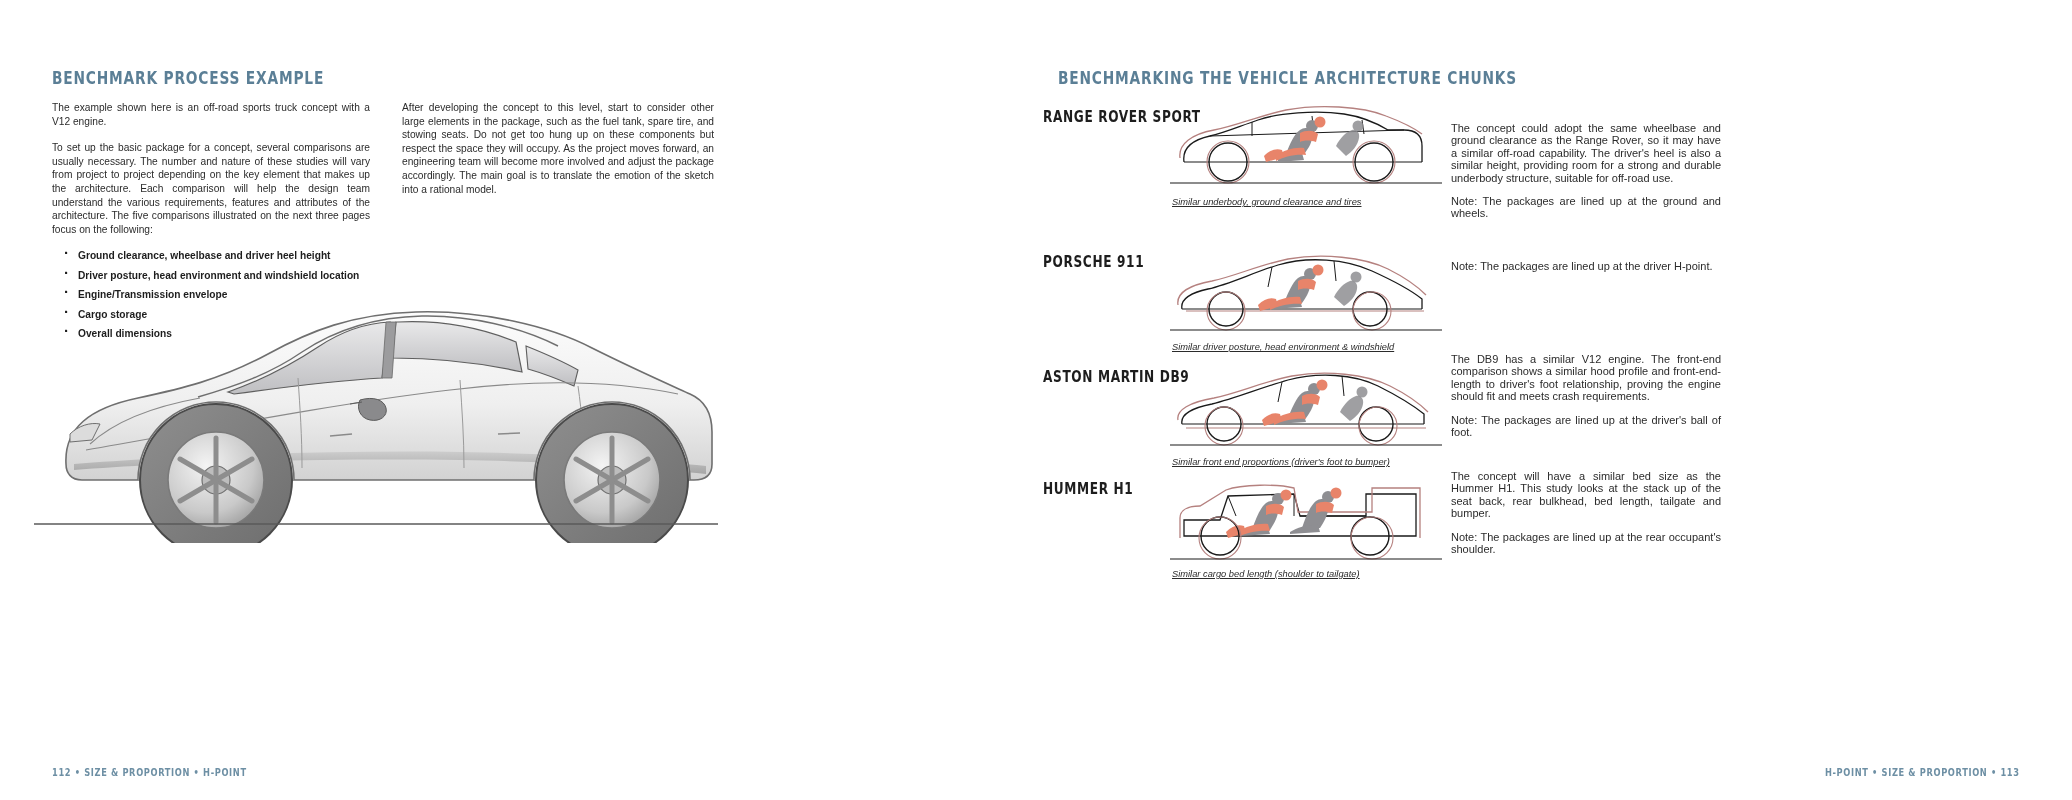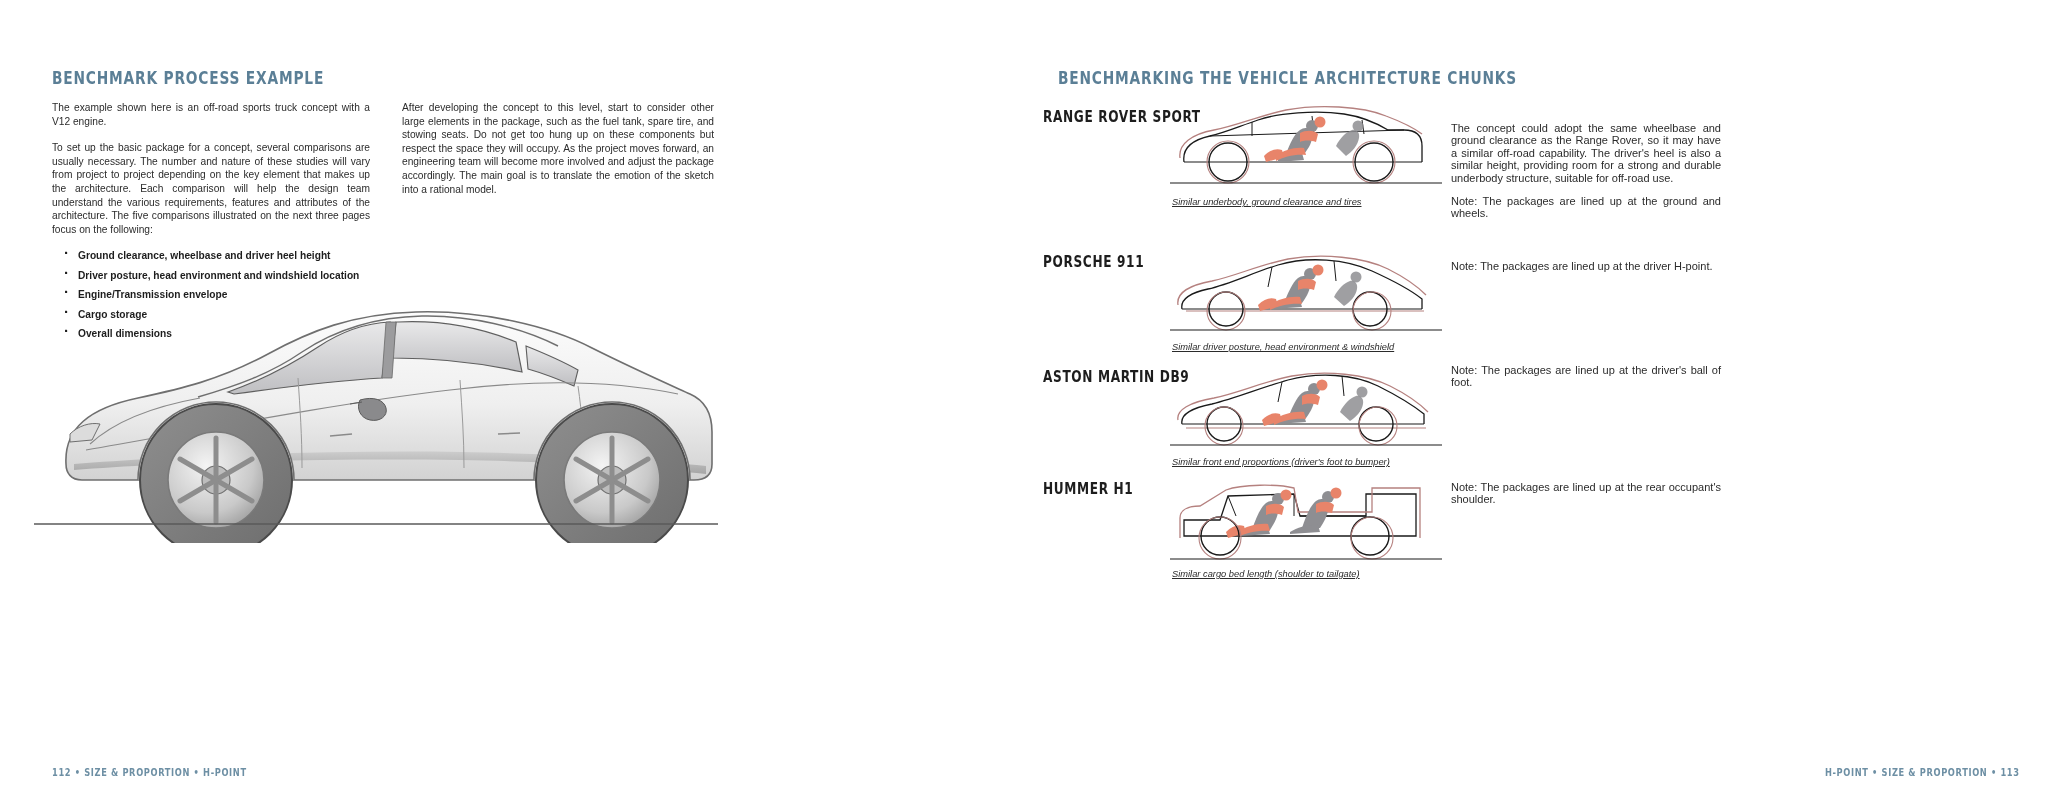--- a/index.html
+++ b/index.html
@@ -366,20 +366,21 @@
           </g>
           <circle cx="58" cy="64" r="17" fill="none" stroke="#1a1a1a" stroke-width="1.4"></circle>
           <circle cx="210" cy="64" r="17" fill="none" stroke="#1a1a1a" stroke-width="1.4"></circle>
           <circle cx="58" cy="66" r="19" fill="none" stroke="#b5817f" stroke-width="1.1"></circle>
           <circle cx="212" cy="66" r="19" fill="none" stroke="#b5817f" stroke-width="1.1"></circle>
           <path d="M4 85 L276 85" stroke="#1a1a1a" stroke-width="1.2" fill="none"></path>
         </svg>
         <div class="sketch-caption">Similar front end proportions (driver's foot to bumper)</div>
       </div>
       <div class="row-text" style="top:-7px;">
+        <div>The DB9 has a similar V12 engine. The front-end comparison shows a similar hood profile and front-end-length to driver's foot relationship, proving the engine should fit and meets crash requirements.</div>
         <div class="note">Note: The packages are lined up at the driver's ball of foot.</div>
       </div>
     </div>
 
     <div class="row" style="top:472px;">
       <div class="row-name">HUMMER H1</div>
       <div class="sketch-wrap">
         <svg width="280" height="95" viewBox="0 0 280 95" xmlns="http://www.w3.org/2000/svg">
 
           <path d="M18 64 L18 48 L54 48 L62 24 L128 22 L134 44 L200 44
@@ -408,20 +409,21 @@
           </g>
           <circle cx="54" cy="64" r="19" fill="none" stroke="#1a1a1a" stroke-width="1.4"></circle>
           <circle cx="204" cy="64" r="19" fill="none" stroke="#1a1a1a" stroke-width="1.4"></circle>
           <circle cx="54" cy="66" r="21" fill="none" stroke="#b5817f" stroke-width="1.1"></circle>
           <circle cx="206" cy="66" r="21" fill="none" stroke="#b5817f" stroke-width="1.1"></circle>
           <path d="M4 87 L276 87" stroke="#1a1a1a" stroke-width="1.2" fill="none"></path>
         </svg>
         <div class="sketch-caption">Similar cargo bed length (shoulder to tailgate)</div>
       </div>
       <div class="row-text" style="top:-2px;">
+        <div>The concept will have a similar bed size as the Hummer H1. This study looks at the stack up of the seat back, rear bulkhead, bed length, tailgate and bumper.</div>
         <div class="note">Note: The packages are lined up at the rear occupant's shoulder.</div>
       </div>
     </div>
 
     <div class="footer right">
       <span>H-POINT</span>
       <span>•</span>
       <span>SIZE &amp; PROPORTION</span>
       <span>•</span>
       <span class="pg">113</span>

